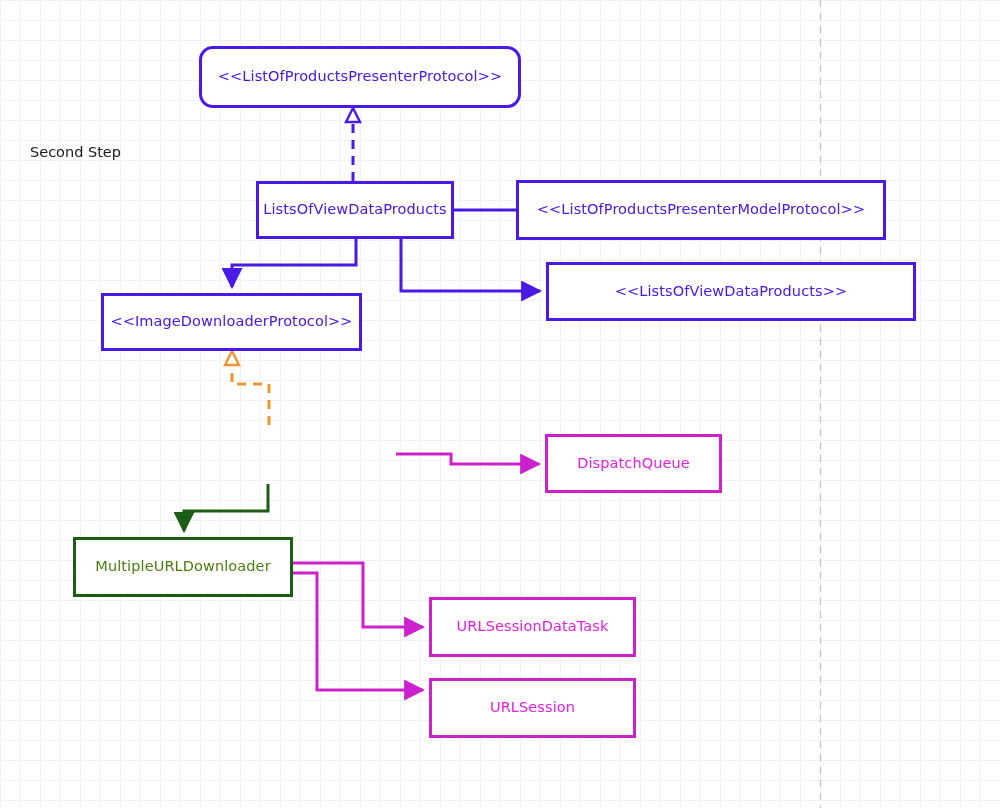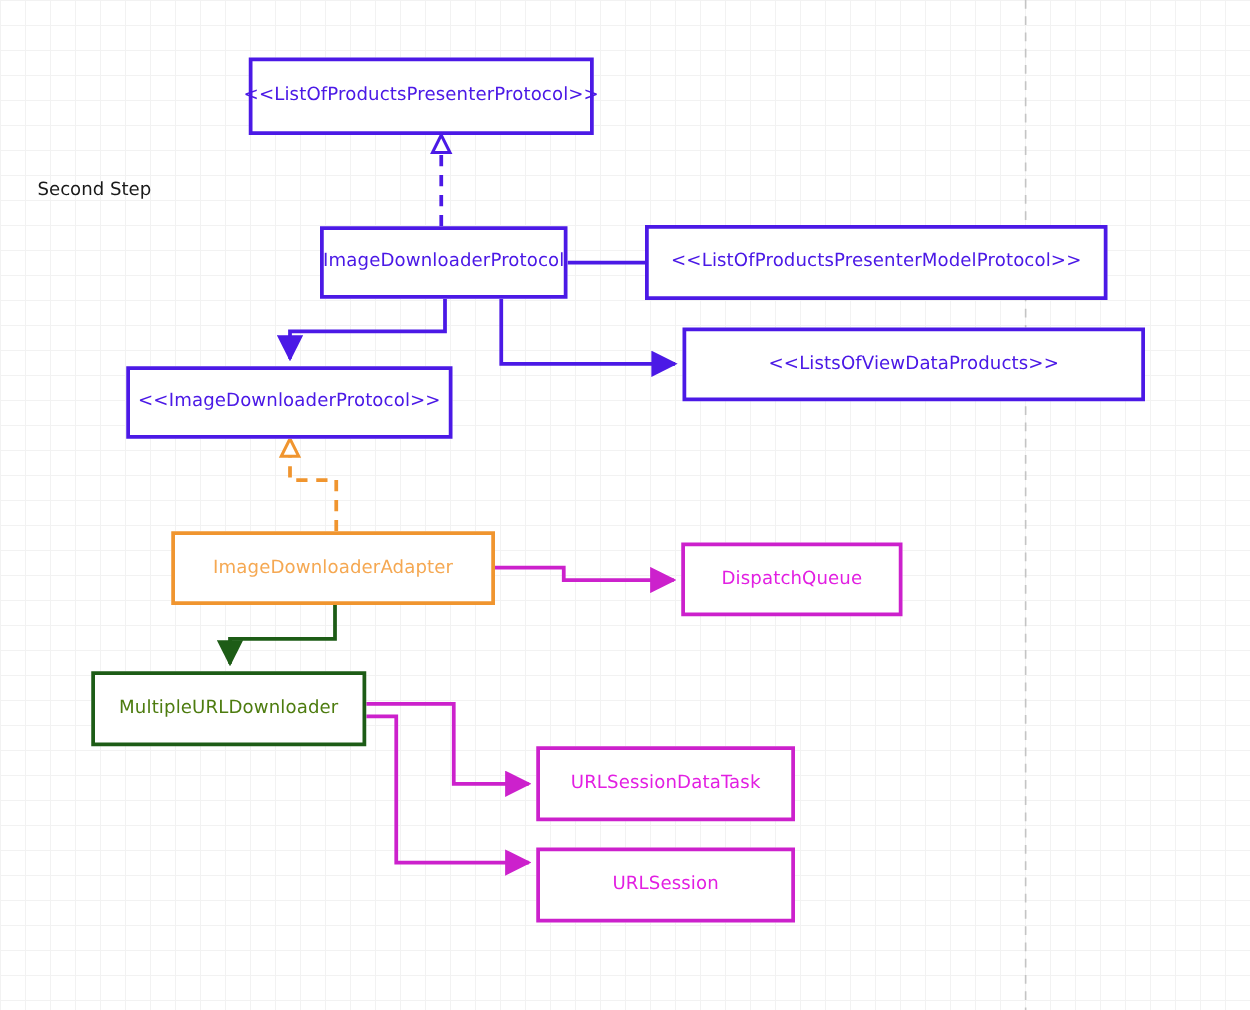--- a/index.html
+++ b/index.html
@@ -121,43 +121,40 @@
     </g>
 
      URLSession --&gt;
     <g>
       <path d="M 293 573 L 317 573 L 317 690 L 423 690" fill="none" stroke="#cc21cc" stroke-width="3" stroke-linejoin="miter" marker-end="url(#arrow-magenta)"></path>
     </g>
   </svg>
 
   <div class="free-label" style="left:30px; top:144px;">Second Step</div>
 
-  <div class="node blue" style="left:199px; top:46px; width:276px; height:62px;">
+  <div class="node blue" style="left:199px; top:46px; width:322px; height:62px;border-radius:14px;">
     <span>&lt;&lt;ListOfProductsPresenterProtocol&gt;&gt;</span>
   </div>
 
   <div class="node blue" style="left:256px; top:181px; width:198px; height:58px;">
-    <span>ImageDownloaderProtocol</span>
+    <span>ListsOfViewDataProducts</span>
   </div>
 
   <div class="node blue" style="left:516px; top:180px; width:370px; height:60px;">
     <span>&lt;&lt;ListOfProductsPresenterModelProtocol&gt;&gt;</span>
   </div>
 
   <div class="node blue" style="left:101px; top:293px; width:261px; height:58px;">
     <span>&lt;&lt;ImageDownloaderProtocol&gt;&gt;</span>
   </div>
 
   <div class="node blue" style="left:546px; top:262px; width:370px; height:59px;">
     <span>&lt;&lt;ListsOfViewDataProducts&gt;&gt;</span>
   </div>
 
-  <div class="node orange" style="left:137px; top:425px; width:259px; height:59px;">
-    <span>ImageDownloaderAdapter</span>
-  </div>
 
   <div class="node magenta" style="left:545px; top:434px; width:177px; height:59px;">
     <span>DispatchQueue</span>
   </div>
 
   <div class="node green" style="left:73px; top:537px; width:220px; height:60px;">
     <span>MultipleURLDownloader</span>
   </div>
 
   <div class="node magenta" style="left:429px; top:597px; width:207px; height:60px;">

